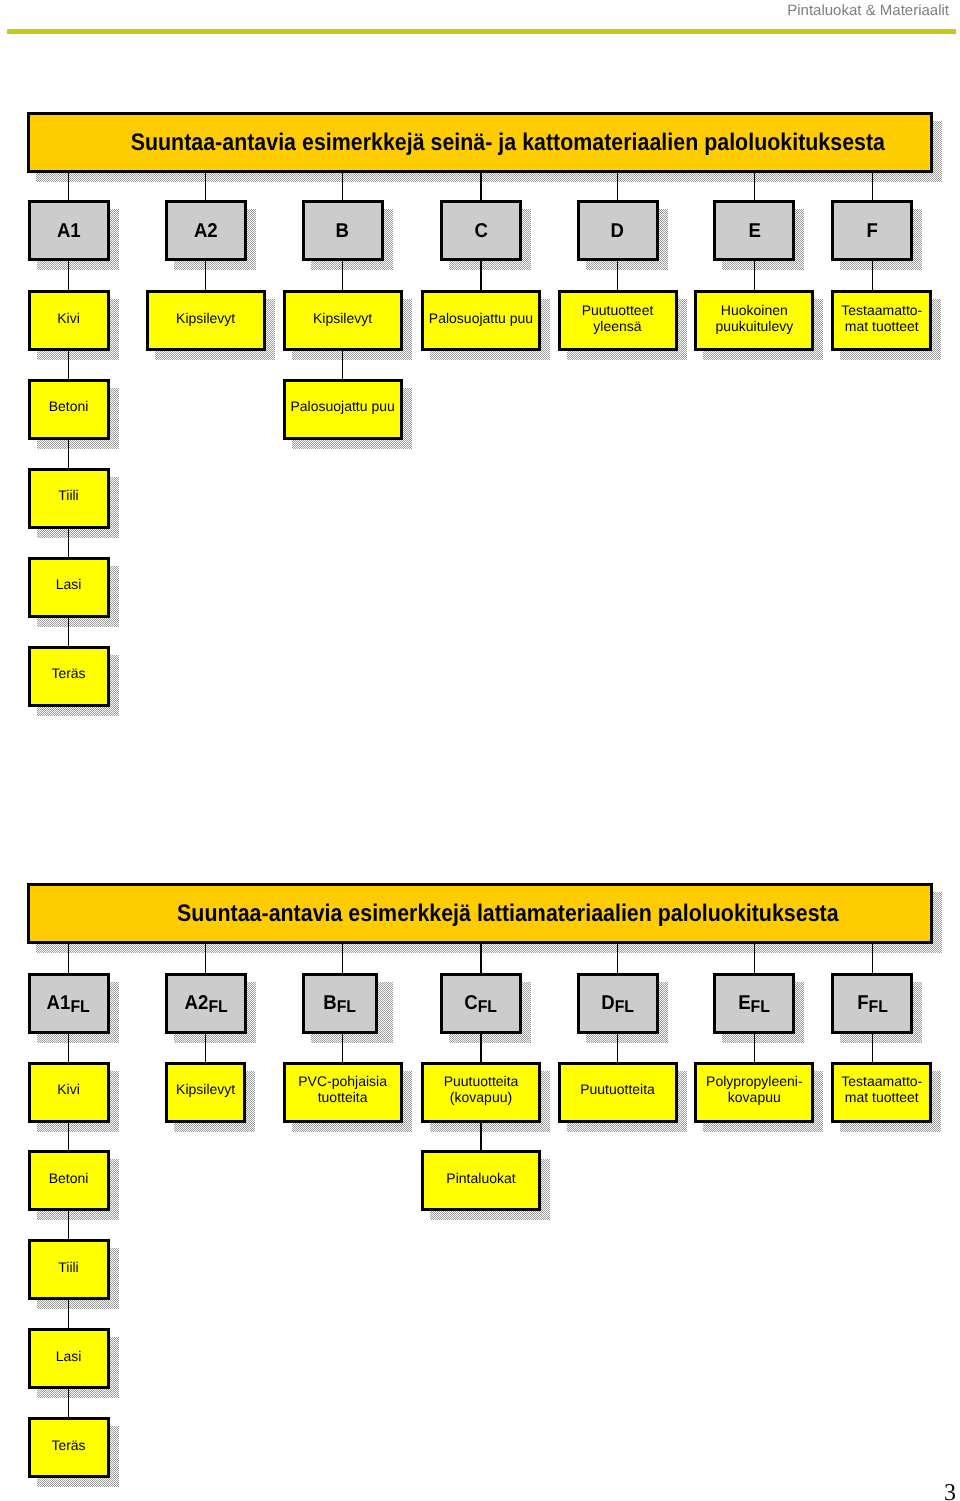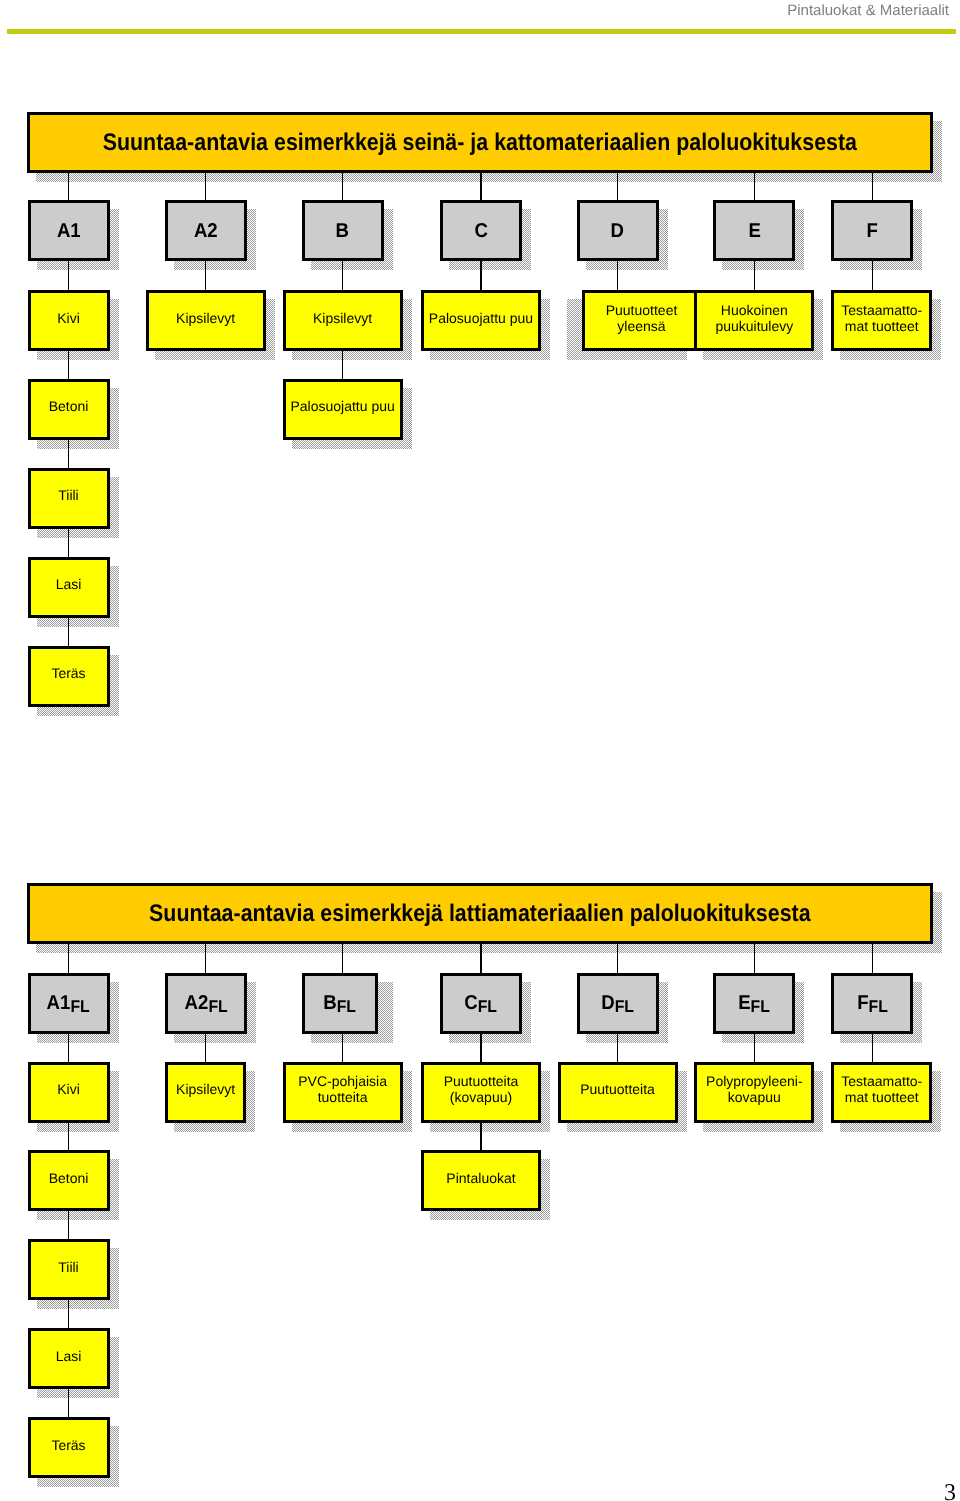--- a/index.html
+++ b/index.html
@@ -20,21 +20,21 @@
      background-image:
        linear-gradient(45deg,#9b9b9b 25%,transparent 25%,transparent 75%,#9b9b9b 75%),
        linear-gradient(45deg,#9b9b9b 25%,transparent 25%,transparent 75%,#9b9b9b 75%);
      background-size:2px 2px;
      background-position:0 0, 1px 1px;
      background-color:#ffffff;}
   .box{position:absolute;box-sizing:border-box;border:3px solid #000;}
   .box .lbl{position:absolute;left:0;width:100%;top:50%;transform:translateY(-50%);
             text-align:center;color:#000;}
   .conn{position:absolute;background:#000;}
-  .titlebox .lbl{font-weight:bold;font-size:24px;line-height:26px;margin-top:0.7px;}
+  .titlebox .lbl{font-weight:bold;font-size:24px;line-height:26px;margin-top:0.7px;padding-left:28px;}
   .titlebox .lbl > span{display:inline-block;transform:scaleX(0.892);
                         transform-origin:center center;white-space:nowrap;}
   .classbox .lbl{font-weight:bold;font-size:20px;line-height:21px;}
   .classbox .lbl > span.cls{display:inline-block;transform:scaleX(0.93);
                             transform-origin:center center;}
   .matbox .lbl{font-size:14px;line-height:16px;margin-top:-3px;}
   sub.fl{font-size:17px;vertical-align:baseline;position:relative;top:2.7px;
          font-weight:bold;letter-spacing:0;}
 </style>
 </head>
@@ -125,21 +125,21 @@
       <div class="box matbox" style="left: 282.6px; top: 378.9px; width: 120px; height: 61px; background: rgb(255, 255, 0);">
         <div class="lbl"><span>Palosuojattu puu</span></div>
       </div>
       <div class="conn" style="left: 480.25px; top: 261px; width: 1.5px; height: 29px;"></div>
       <div class="shadow" style="left: 430px; top: 299px; width: 120px; height: 61px;"></div>
       <div class="box matbox" style="left: 421px; top: 290px; width: 120px; height: 61px; background: rgb(255, 255, 0);">
         <div class="lbl"><span>Palosuojattu puu</span></div>
       </div>
       <div class="conn" style="left: 616.75px; top: 261px; width: 1.5px; height: 29px;"></div>
       <div class="shadow" style="left: 566.5px; top: 299px; width: 120px; height: 61px;"></div>
-      <div class="box matbox" style="left: 557.5px; top: 290px; width: 120px; height: 61px; background: rgb(255, 255, 0); margin-left: 24px;">
+      <div class="box matbox" style="left: 557.5px; top: 290px; width: 120px; height: 61px; background: rgb(255, 255, 0);">
         <div class="lbl"><span>Puutuotteet</span><br><span>yleensä</span></div>
       </div>
       <div class="conn" style="left: 753.55px; top: 261px; width: 1.5px; height: 29px;"></div>
       <div class="shadow" style="left: 703.3px; top: 299px; width: 120px; height: 61px;"></div>
       <div class="box matbox" style="left: 694.3px; top: 290px; width: 120px; height: 61px; background: rgb(255, 255, 0);">
         <div class="lbl"><span>Huokoinen</span><br><span>puukuitulevy</span></div>
       </div>
       <div class="conn" style="left: 871.55px; top: 261px; width: 1.5px; height: 29px;"></div>
       <div class="shadow" style="left: 840.3px; top: 299px; width: 101px; height: 61px;"></div>
       <div class="box matbox" style="left: 831.3px; top: 290px; width: 101px; height: 61px; background: rgb(255, 255, 0);">

